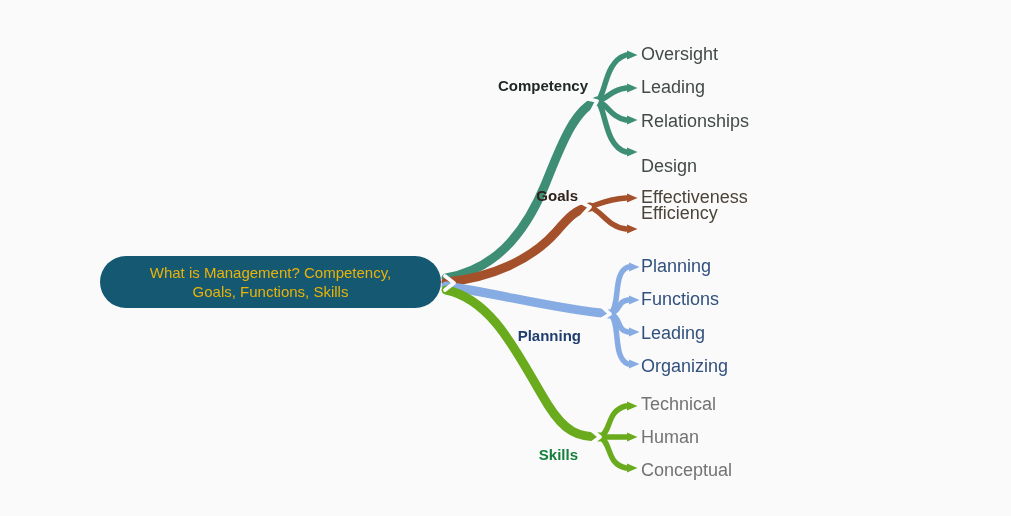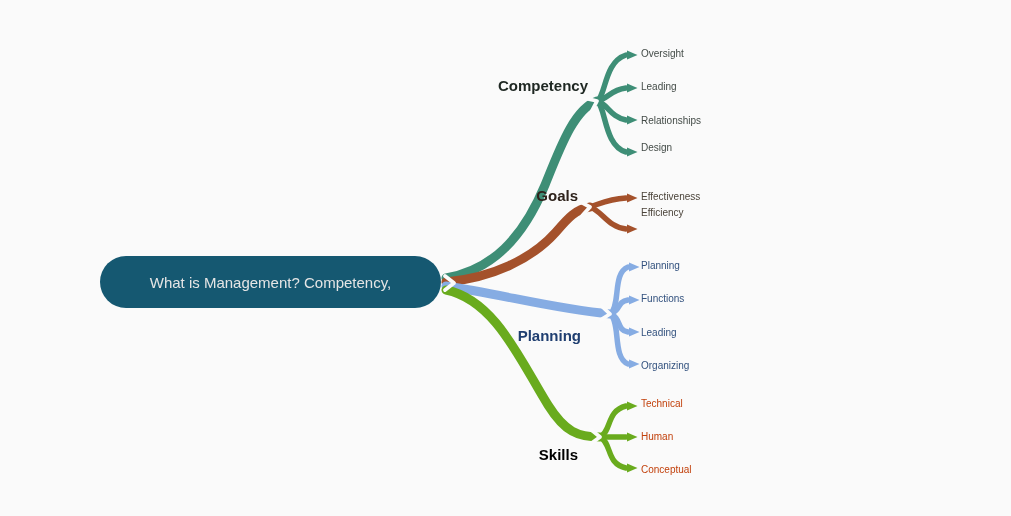--- a/index.html
+++ b/index.html
@@ -6,28 +6,28 @@
   .canvas{
     position:relative;width:1011px;height:516px;background:#fafafa;
     font-family:"Liberation Sans",sans-serif;overflow:hidden;
   }
   .connector-layer{position:absolute;left:0;top:0;}
   .trunk{fill:none;stroke-width:9;stroke-linecap:round;}
   .limb{fill:none;stroke-width:5.5;stroke-linecap:round;}
   .notch{fill:none;stroke:#fbfbfb;stroke-width:3.8;stroke-linecap:round;stroke-linejoin:round;}
   .root-node{
     position:absolute;left:100px;top:256px;width:341px;height:52px;
-    background:#155871;border-radius:26px;color:#e5e5e5;
+    background:#155871;border-radius:26px;color:#eab308;
     display:flex;flex-direction:column;align-items:center;justify-content:center;
     font-size:15px;line-height:19px;text-align:center;cursor:pointer;
   }
   .blabel{position:absolute;font-weight:bold;font-size:15px;line-height:18px;white-space:nowrap;cursor:pointer;margin-left:42px;}
-  .clabel{position:absolute;left:641px;font-size:10px;line-height:18px;white-space:nowrap;cursor:pointer;}
-  .t0{color:#1E2722}.t1{color:#2E221B}.t2{color:#1F3E70}.t3{color:#000000}
-  .k0{color:#434B47}.k1{color:#4B443A}.k2{color:#32517E}.k3{color:#c2410c}
+  .clabel{position:absolute;left:641px;font-size:18px;line-height:18px;white-space:nowrap;cursor:pointer;}
+  .t0{color:#1E2722}.t1{color:#2E221B}.t2{color:#1F3E70}.t3{color:#15803d}
+  .k0{color:#434B47}.k1{color:#4B443A}.k2{color:#32517E}.k3{color:#737373}
 </style>
 </head>
 <body>
 
 <div class="canvas">
 
   <svg class="connector-layer" width="1011" height="516" viewBox="0 0 1011 516">
 
     <path class="trunk" d="M 446 278 C 492 270 523 238 545 185 C 560 148 574 109 597 101" stroke="#3E8E76"></path>
     <path class="limb" d="M 597 101 C 606 96 604 62 626 55" stroke="#3E8E76"></path>
@@ -65,31 +65,32 @@
 
     <path class="notch" transform="translate(454,283)" d="M -9 -7 L 0 0 L -9 7"></path>
     <path class="notch" transform="translate(597,101) rotate(-25)" d="M -9 -7 L 0 0 L -9 7"></path>
     <path class="notch" transform="translate(590,207) rotate(-10)" d="M -9 -7 L 0 0 L -9 7"></path>
     <path class="notch" transform="translate(610,314) rotate(6)" d="M -9 -7 L 0 0 L -9 7"></path>
     <path class="notch" transform="translate(600,437) rotate(2)" d="M -9 -7 L 0 0 L -9 7"></path>
   </svg>
 
   <div class="root-node">
     <div>What is Management? Competency,</div>
+    <div>Goals, Functions, Skills</div>
   </div>
 
   <div class="blabel t0" style="right:423px;top:77px">Competency</div>
   <div class="blabel t1" style="right:433px;top:187px">Goals</div>
   <div class="blabel t2" style="right:430px;top:327px">Planning</div>
   <div class="blabel t3" style="right:433px;top:446px">Skills</div>
 
   <div class="clabel k0" style="top:45px">Oversight</div>
   <div class="clabel k0" style="top:78px">Leading</div>
   <div class="clabel k0" style="top:112px">Relationships</div>
-  <div class="clabel k0" style="top:139px">Design</div>
+  <div class="clabel k0" style="top:157px">Design</div>
 
   <div class="clabel k1" style="top:188px">Effectiveness</div>
   <div class="clabel k1" style="top:204px">Efficiency</div>
 
   <div class="clabel k2" style="top:257px">Planning</div>
   <div class="clabel k2" style="top:290px">Functions</div>
   <div class="clabel k2" style="top:324px">Leading</div>
   <div class="clabel k2" style="top:357px">Organizing</div>
 
   <div class="clabel k3" style="top:395px">Technical</div>

